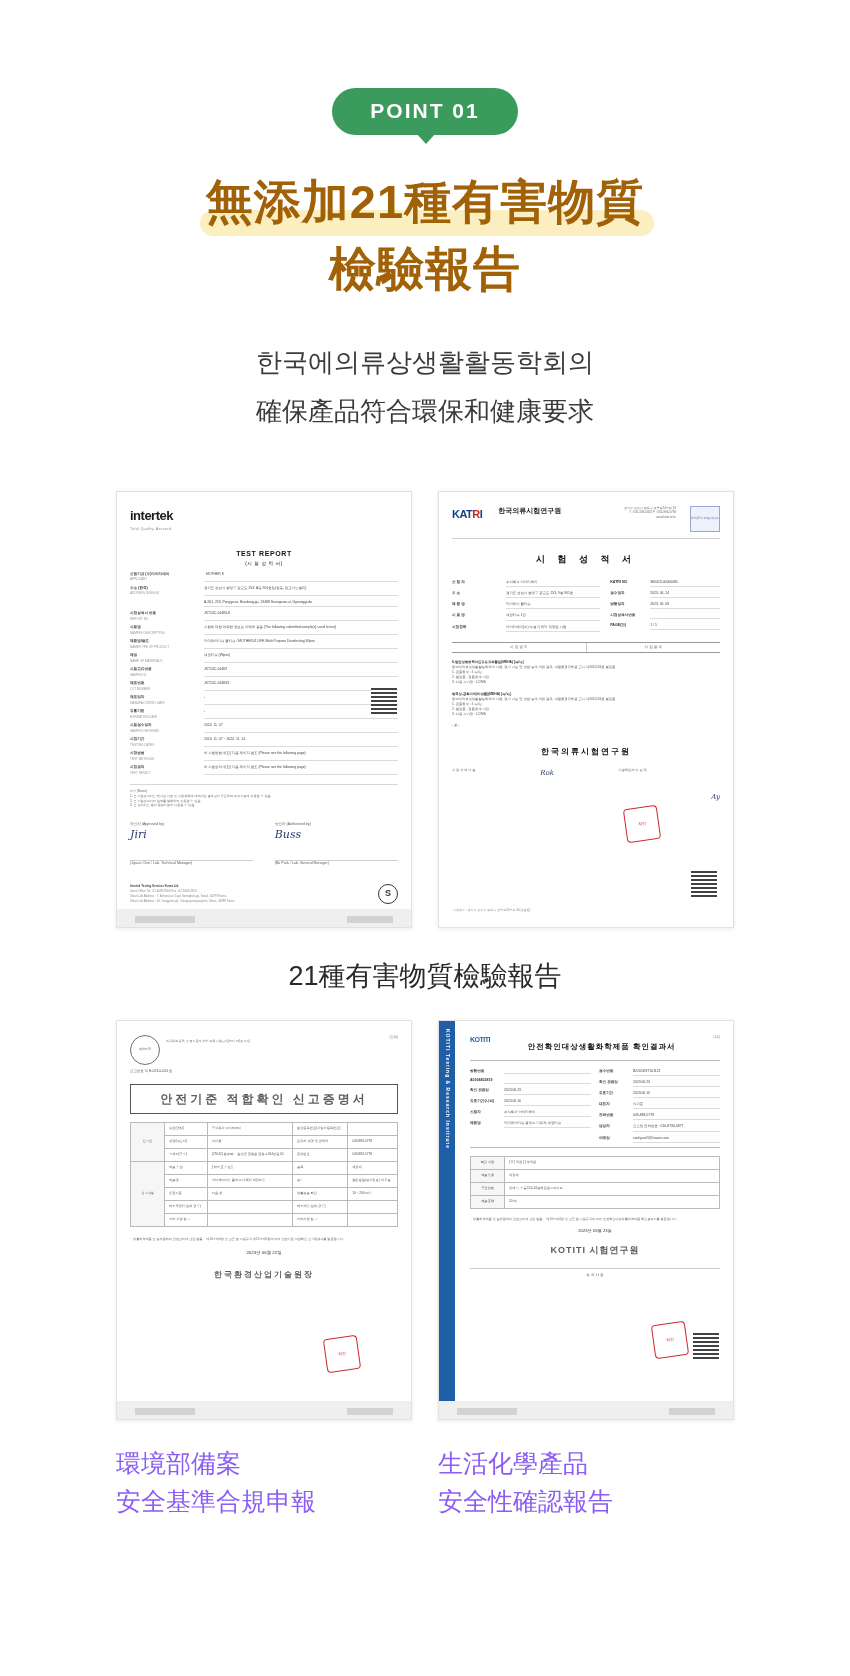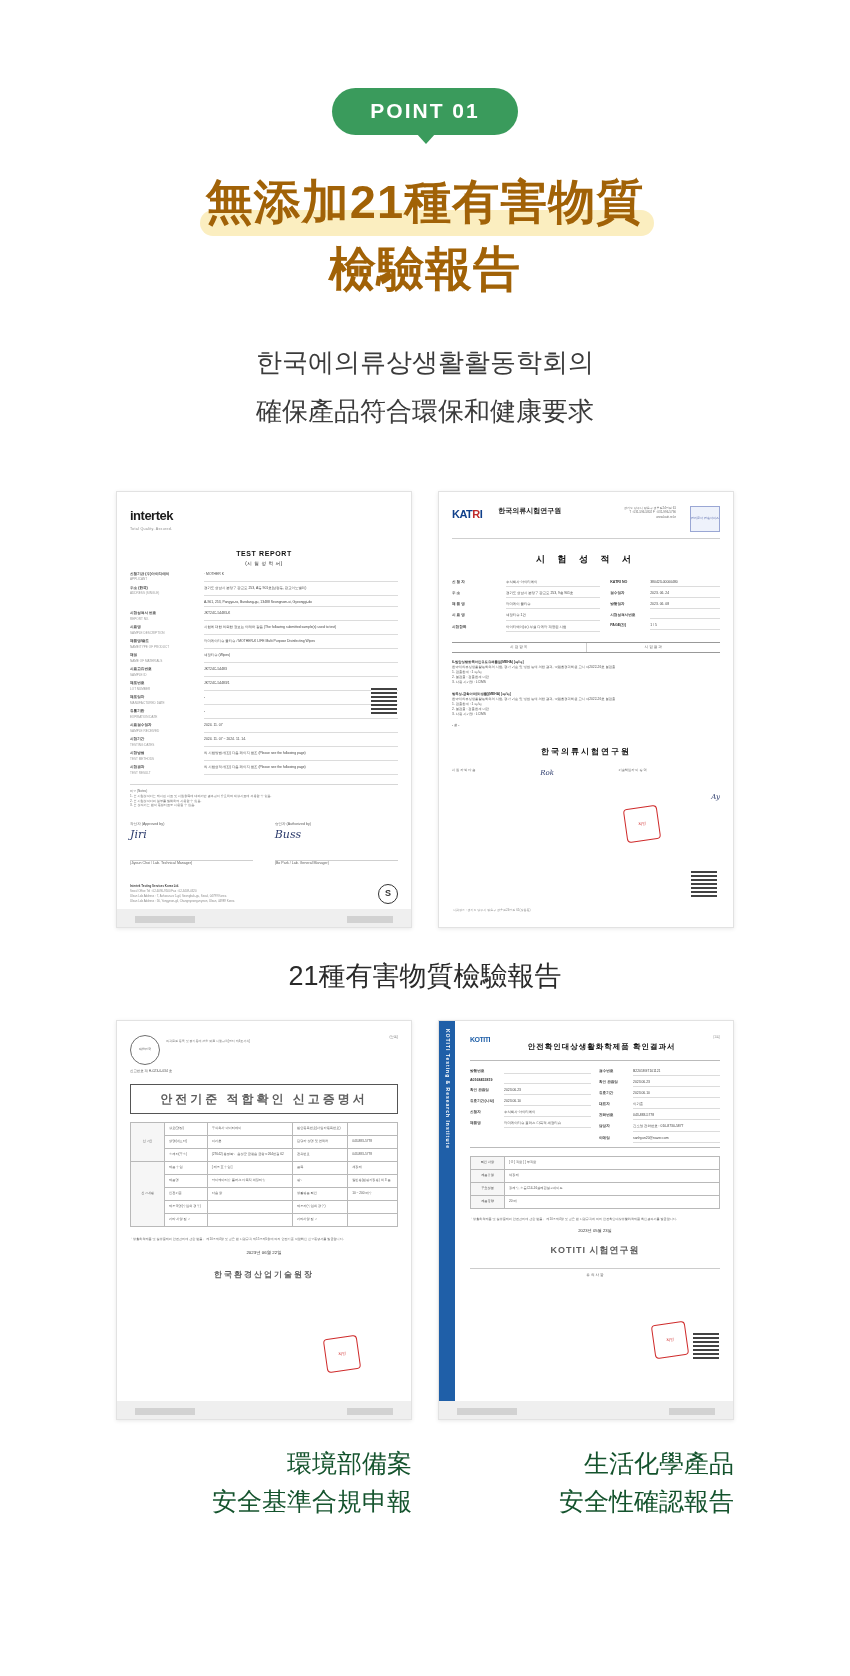--- a/index.html
+++ b/index.html
@@ -167,24 +167,24 @@
   }
   .captions-bottom {
     display: flex;
     justify-content: center;
     gap: 26px;
     margin-top: 24px;
     padding-bottom: 60px;
   }
   .cap-col {
     width: 296px;
-    text-align: right;
+    text-align: left;
     font-size: 25px;
     line-height: 1.55;
-    color: #14532d;
+    color: #8b5cf6;
     font-weight: 500;
   }
   .cap-col span { display: block; }
 </style>
 </head>
 <body>
 
 <div class="badge-wrap">
   <div class="badge">POINT 01</div>
 </div>

